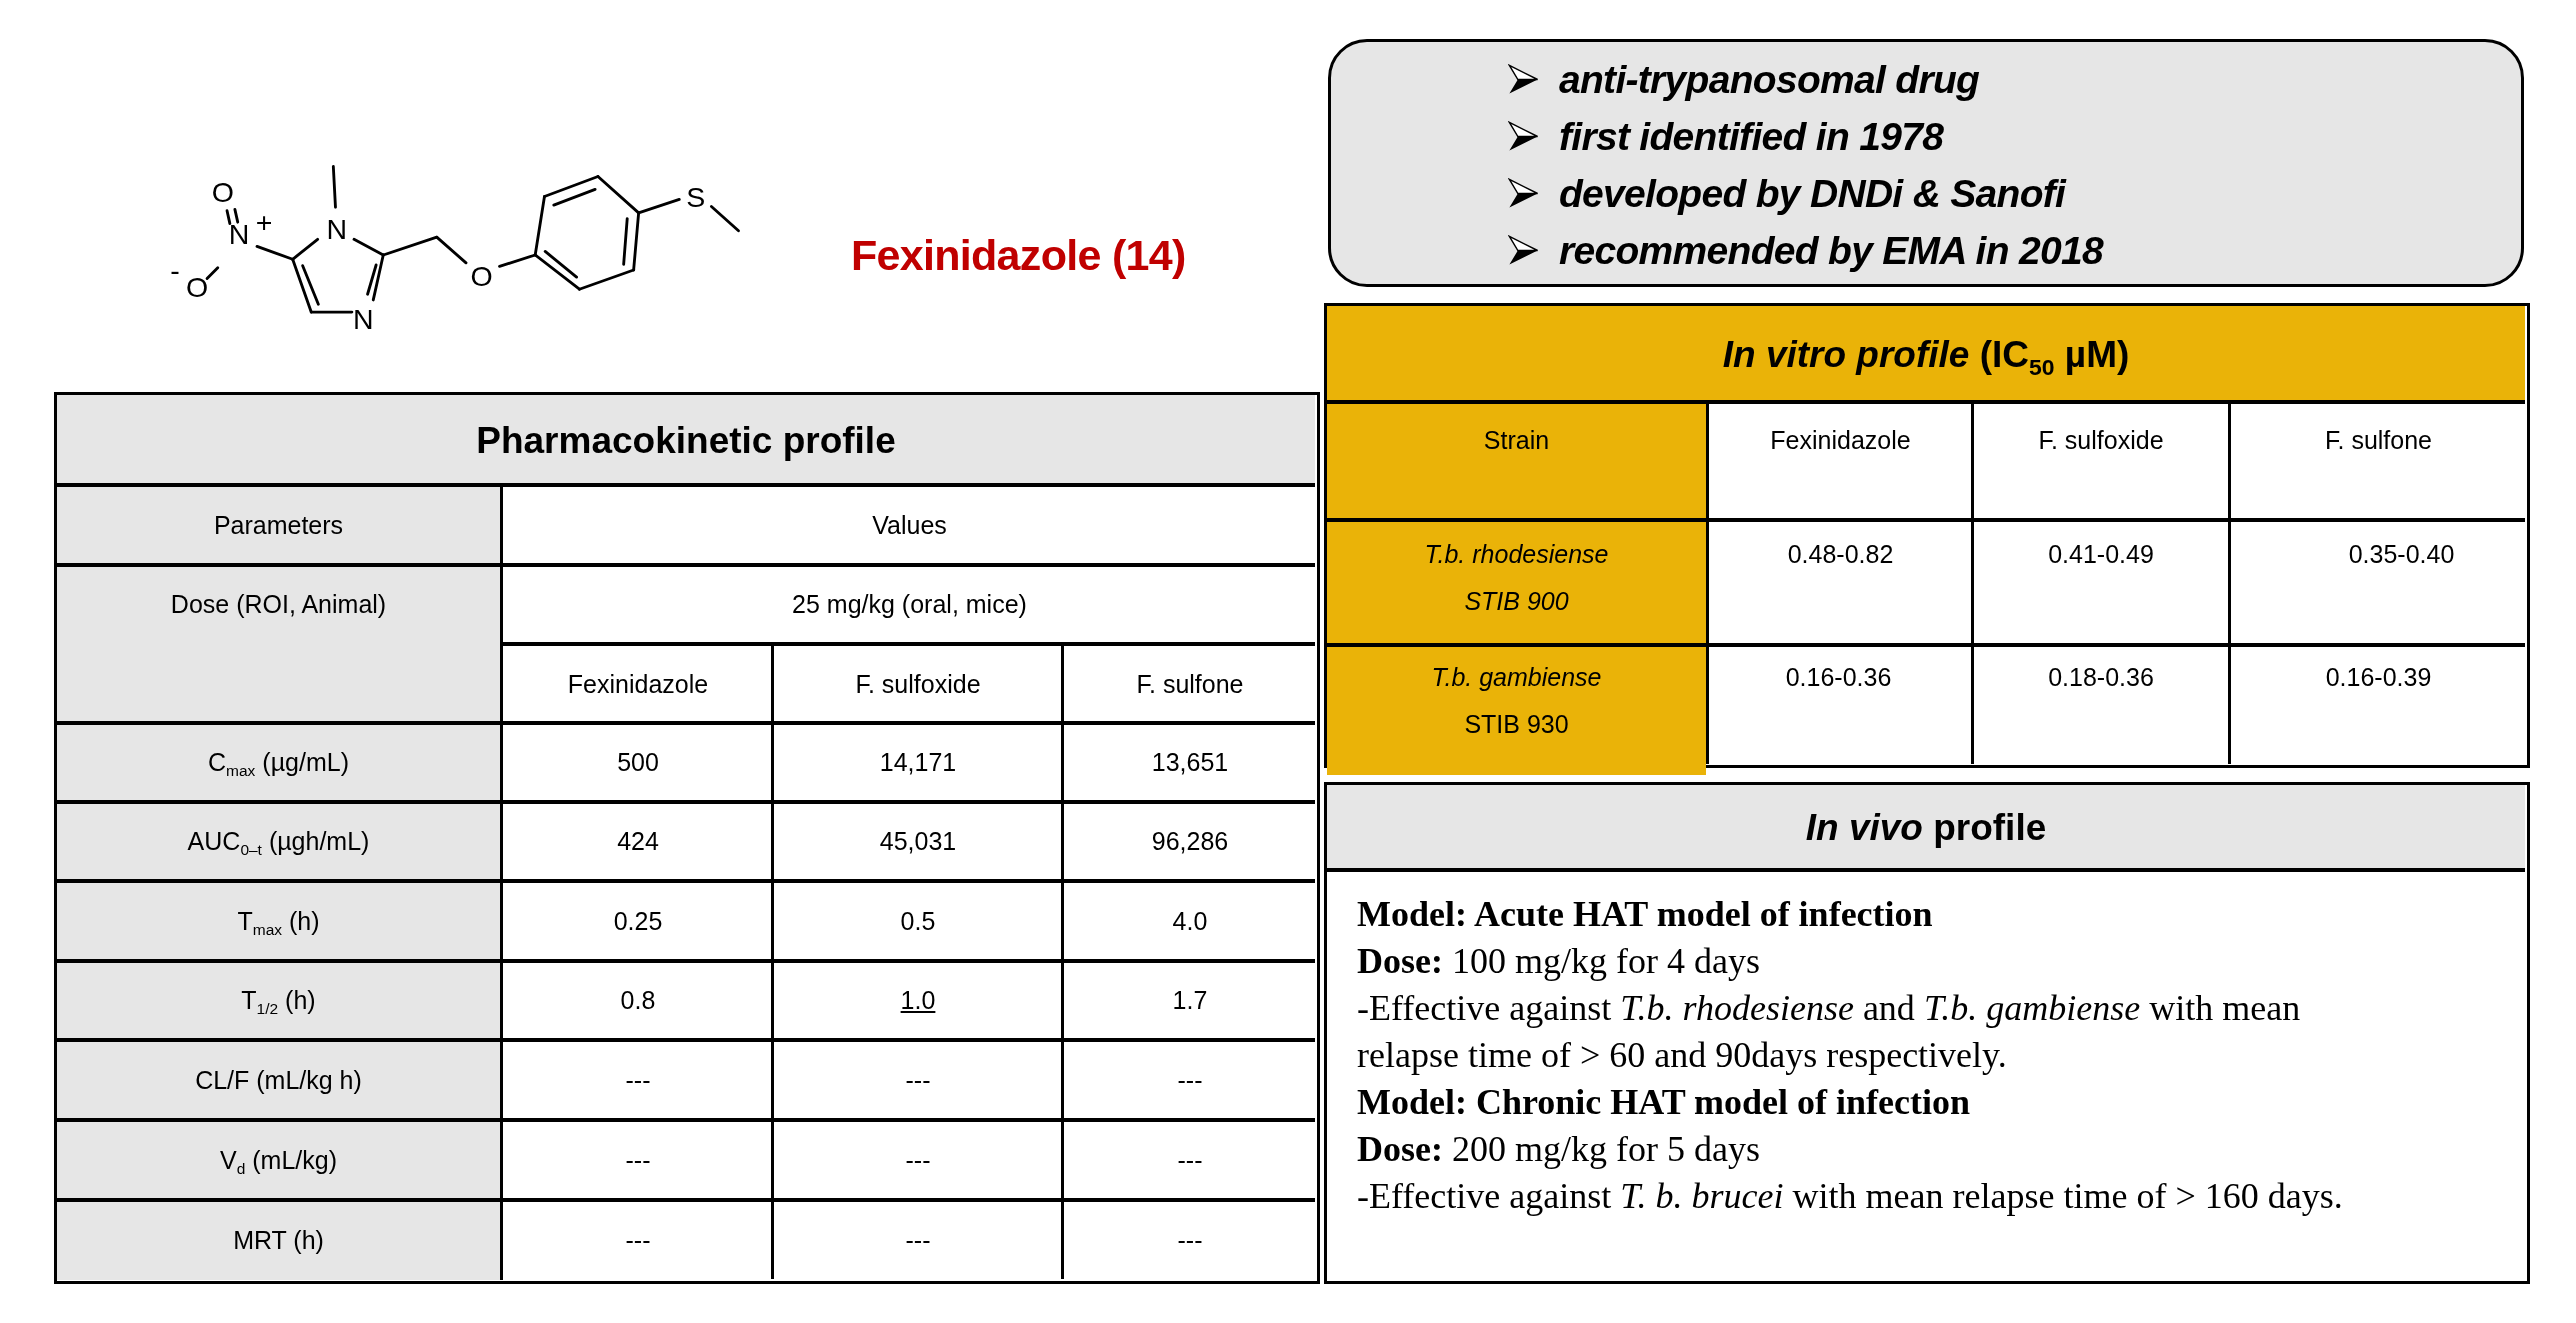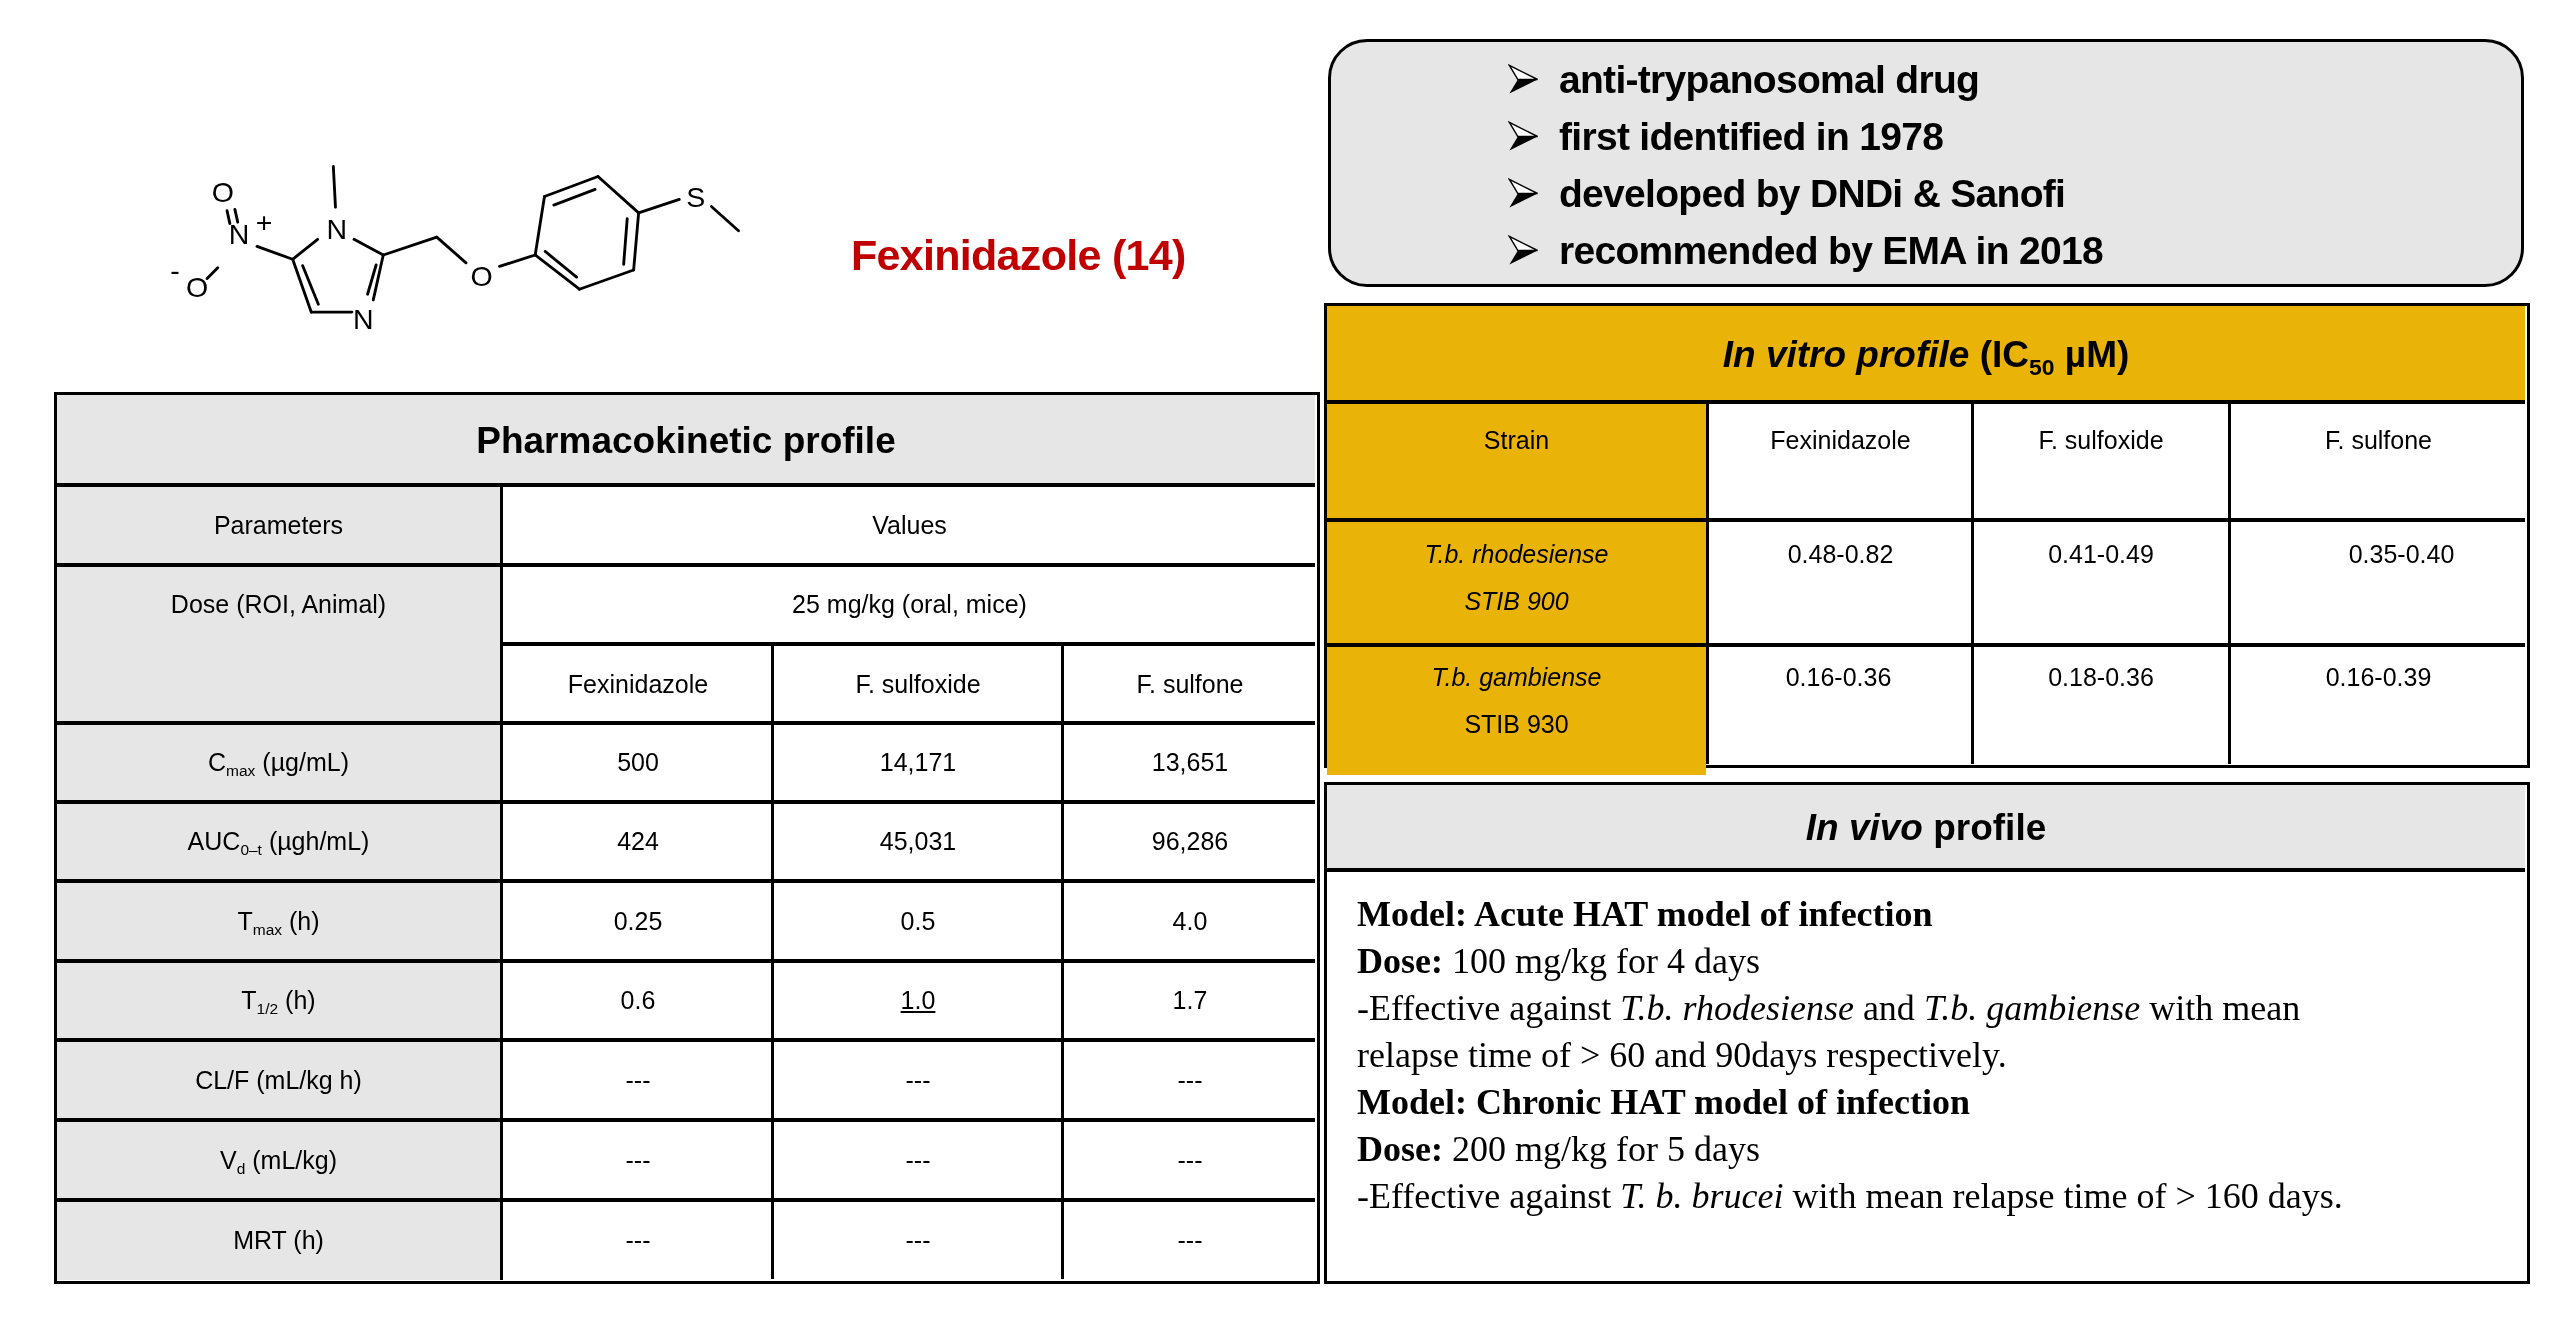--- a/index.html
+++ b/index.html
@@ -14,21 +14,21 @@
   
   #compound-title { left: 842px; top: 227px; height: 57px; line-height: 57px;
     font-family: "Liberation Sans", sans-serif; font-weight: bold; font-size: 43px;
     color: #c00000; letter-spacing: -0.7px; white-space: nowrap; margin-left: 9px; }
 
   
   #info-box { left: 1328px; top: 39px; width: 1196px; height: 248px;
     background: #e6e6e6; border: 3.6px solid #000; border-radius: 39px; }
   #info-box ul { list-style: none; margin: 0; padding: 0; position: absolute; left: 177px; top: 8.6px; }
   #info-box li { height: 57px; line-height: 57px; font-weight: bold; font-size: 39px;
-    white-space: nowrap; letter-spacing: -0.7px; display: flex; align-items: center; }
+    white-space: nowrap; letter-spacing: -0.7px; display: flex; align-items: center; font-style: italic; }
   #info-box .arrow { display: inline-block; width: 31px; height: 31px; margin-right: 20px; }
 
   
   .tbl { border: 3.6px solid #000; background: #fff; }
   .cell { position: absolute; box-sizing: border-box; display: flex; align-items: center;
     justify-content: center; text-align: center; font-size: 25px; line-height: 47px; }
   .hline { position: absolute; background: #000; height: 4.3px; }
   .vline { position: absolute; background: #000; width: 2.9px; }
   .gray { background: #e6e6e6; }
   .lgray { background: #eab308; }
@@ -167,21 +167,21 @@
         <span><span>T</span><sub>max</sub><span> (h)</span></span>
       </div>
     <div class="cell" style="left:446px;top:487px;width:270px;height:79px;">0.25</div>
     <div class="cell" style="left:717px;top:487px;width:288px;height:79px;">0.5</div>
     <div class="cell" style="left:1007px;top:487px;width:252px;height:79px;">4.0</div>
   </div>
   <div>
     <div class="cell gray" style="left:0;top:566px;width:443px;height:79px;">
         <span><span>T</span><sub>1/2</sub><span> (h)</span></span>
       </div>
-    <div class="cell" style="left:446px;top:566px;width:270px;height:79px;">0.6</div>
+    <div class="cell" style="left:446px;top:566px;width:270px;height:79px;">0.8</div>
     <div class="cell" style="left:717px;top:566px;width:288px;height:79px;text-decoration:underline;">1.0</div>
     <div class="cell" style="left:1007px;top:566px;width:252px;height:79px;">1.7</div>
   </div>
   <div>
     <div class="cell gray" style="left:0;top:645px;width:443px;height:80px;">
         <span><span>CL/F (mL/kg h)</span><sub></sub><span></span></span>
       </div>
     <div class="cell" style="left:446px;top:645px;width:270px;height:80px;">---</div>
     <div class="cell" style="left:717px;top:645px;width:288px;height:80px;">---</div>
     <div class="cell" style="left:1007px;top:645px;width:252px;height:80px;">---</div>

